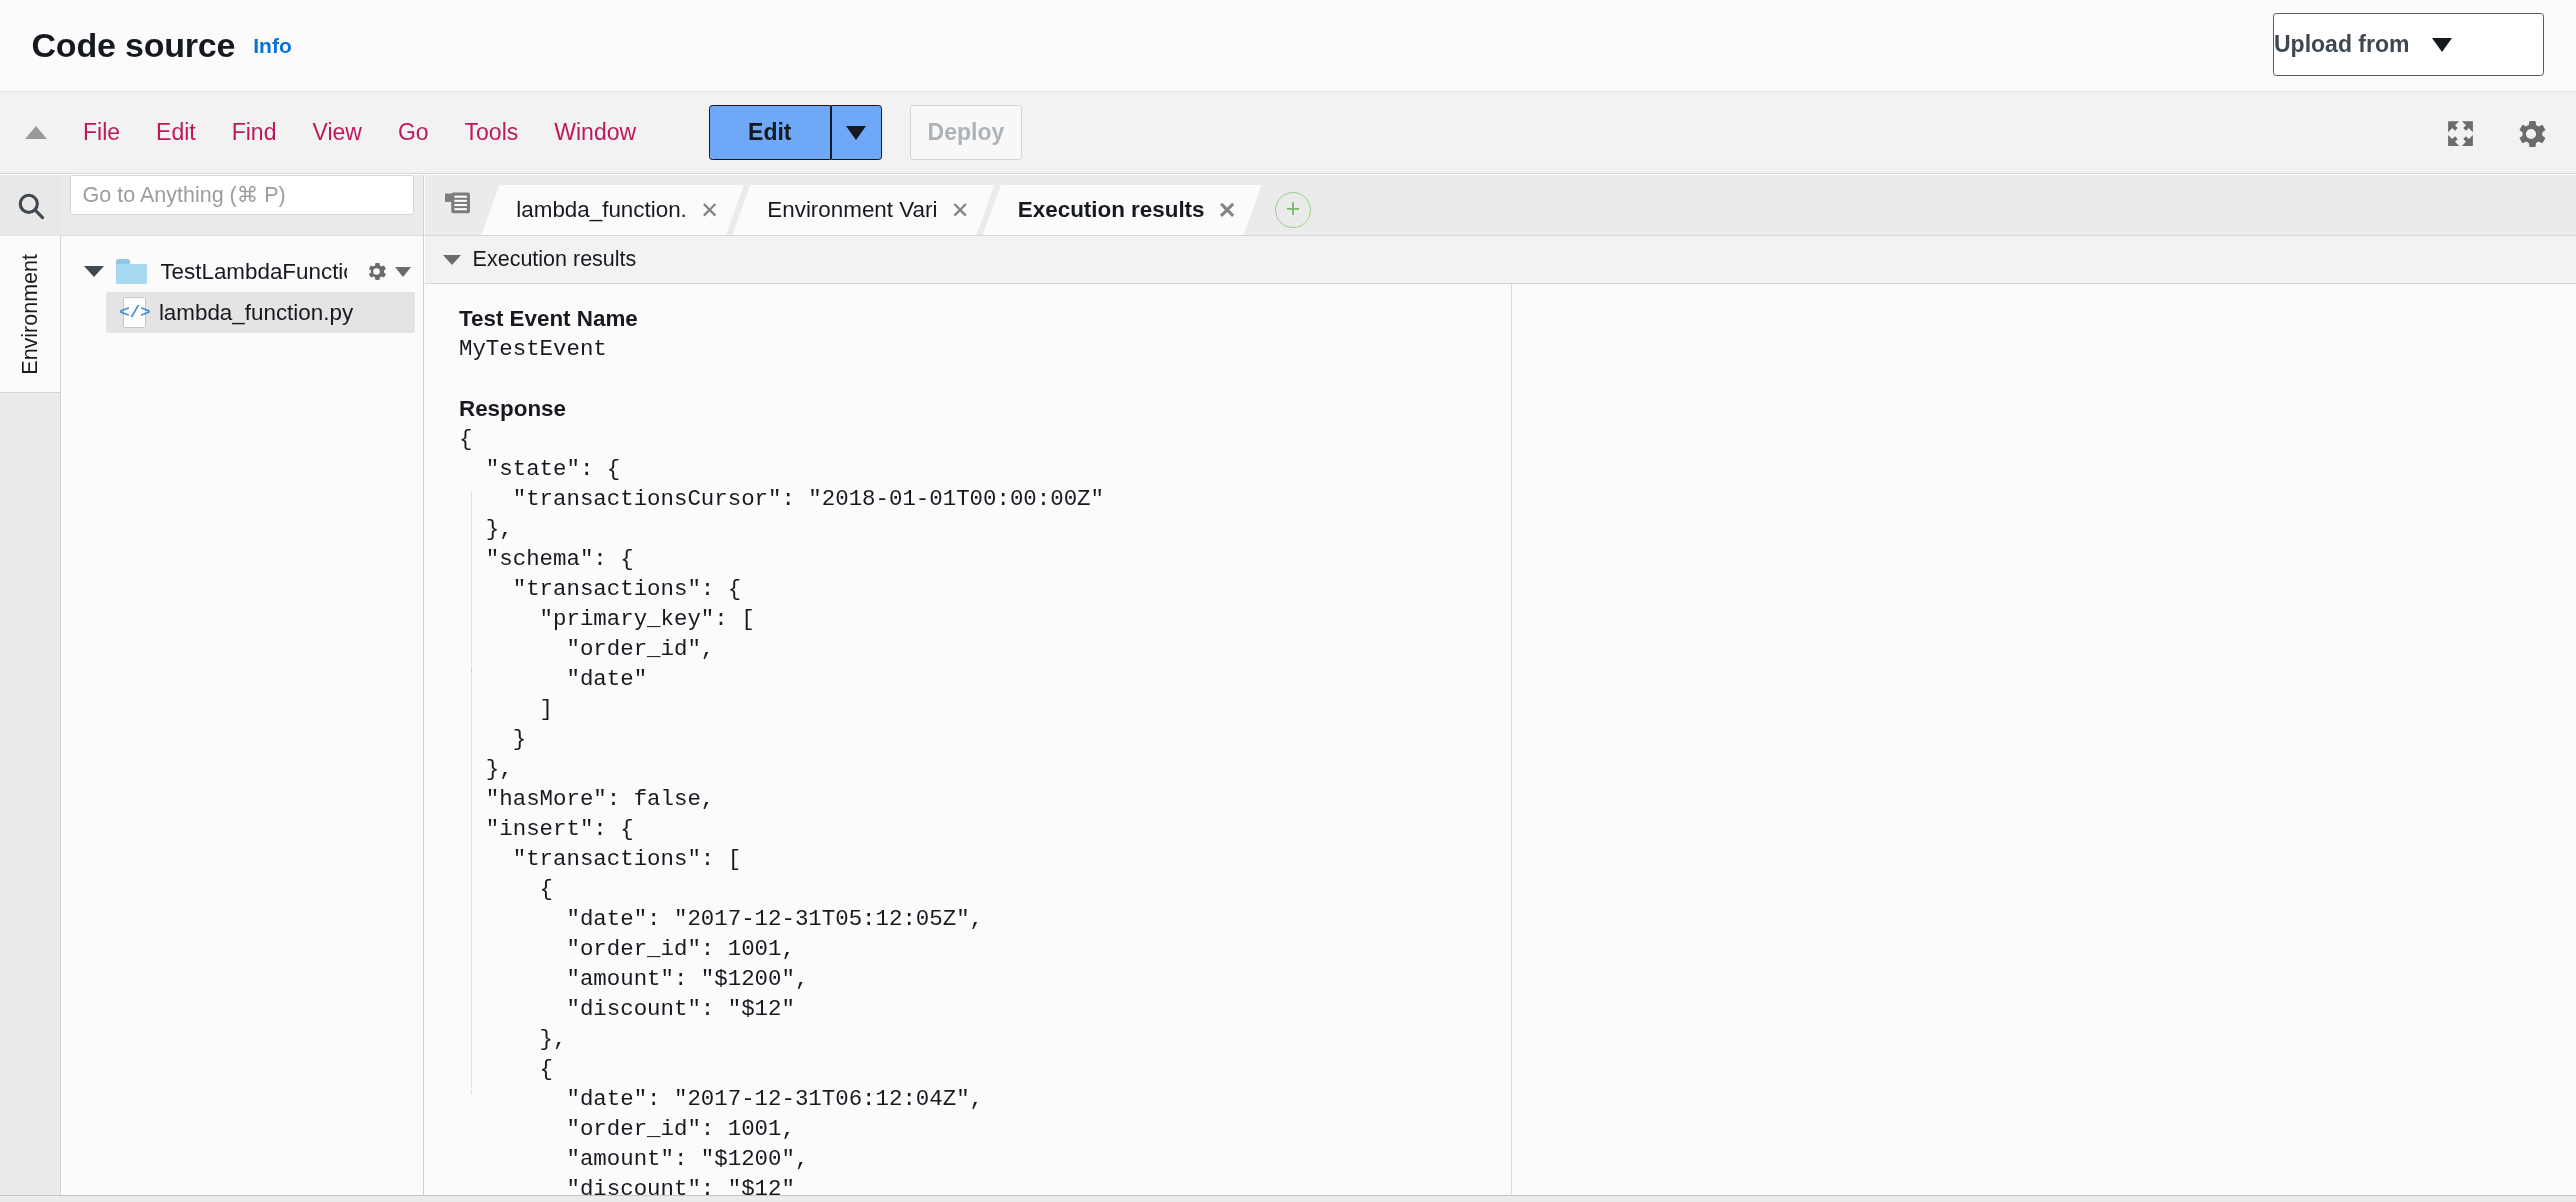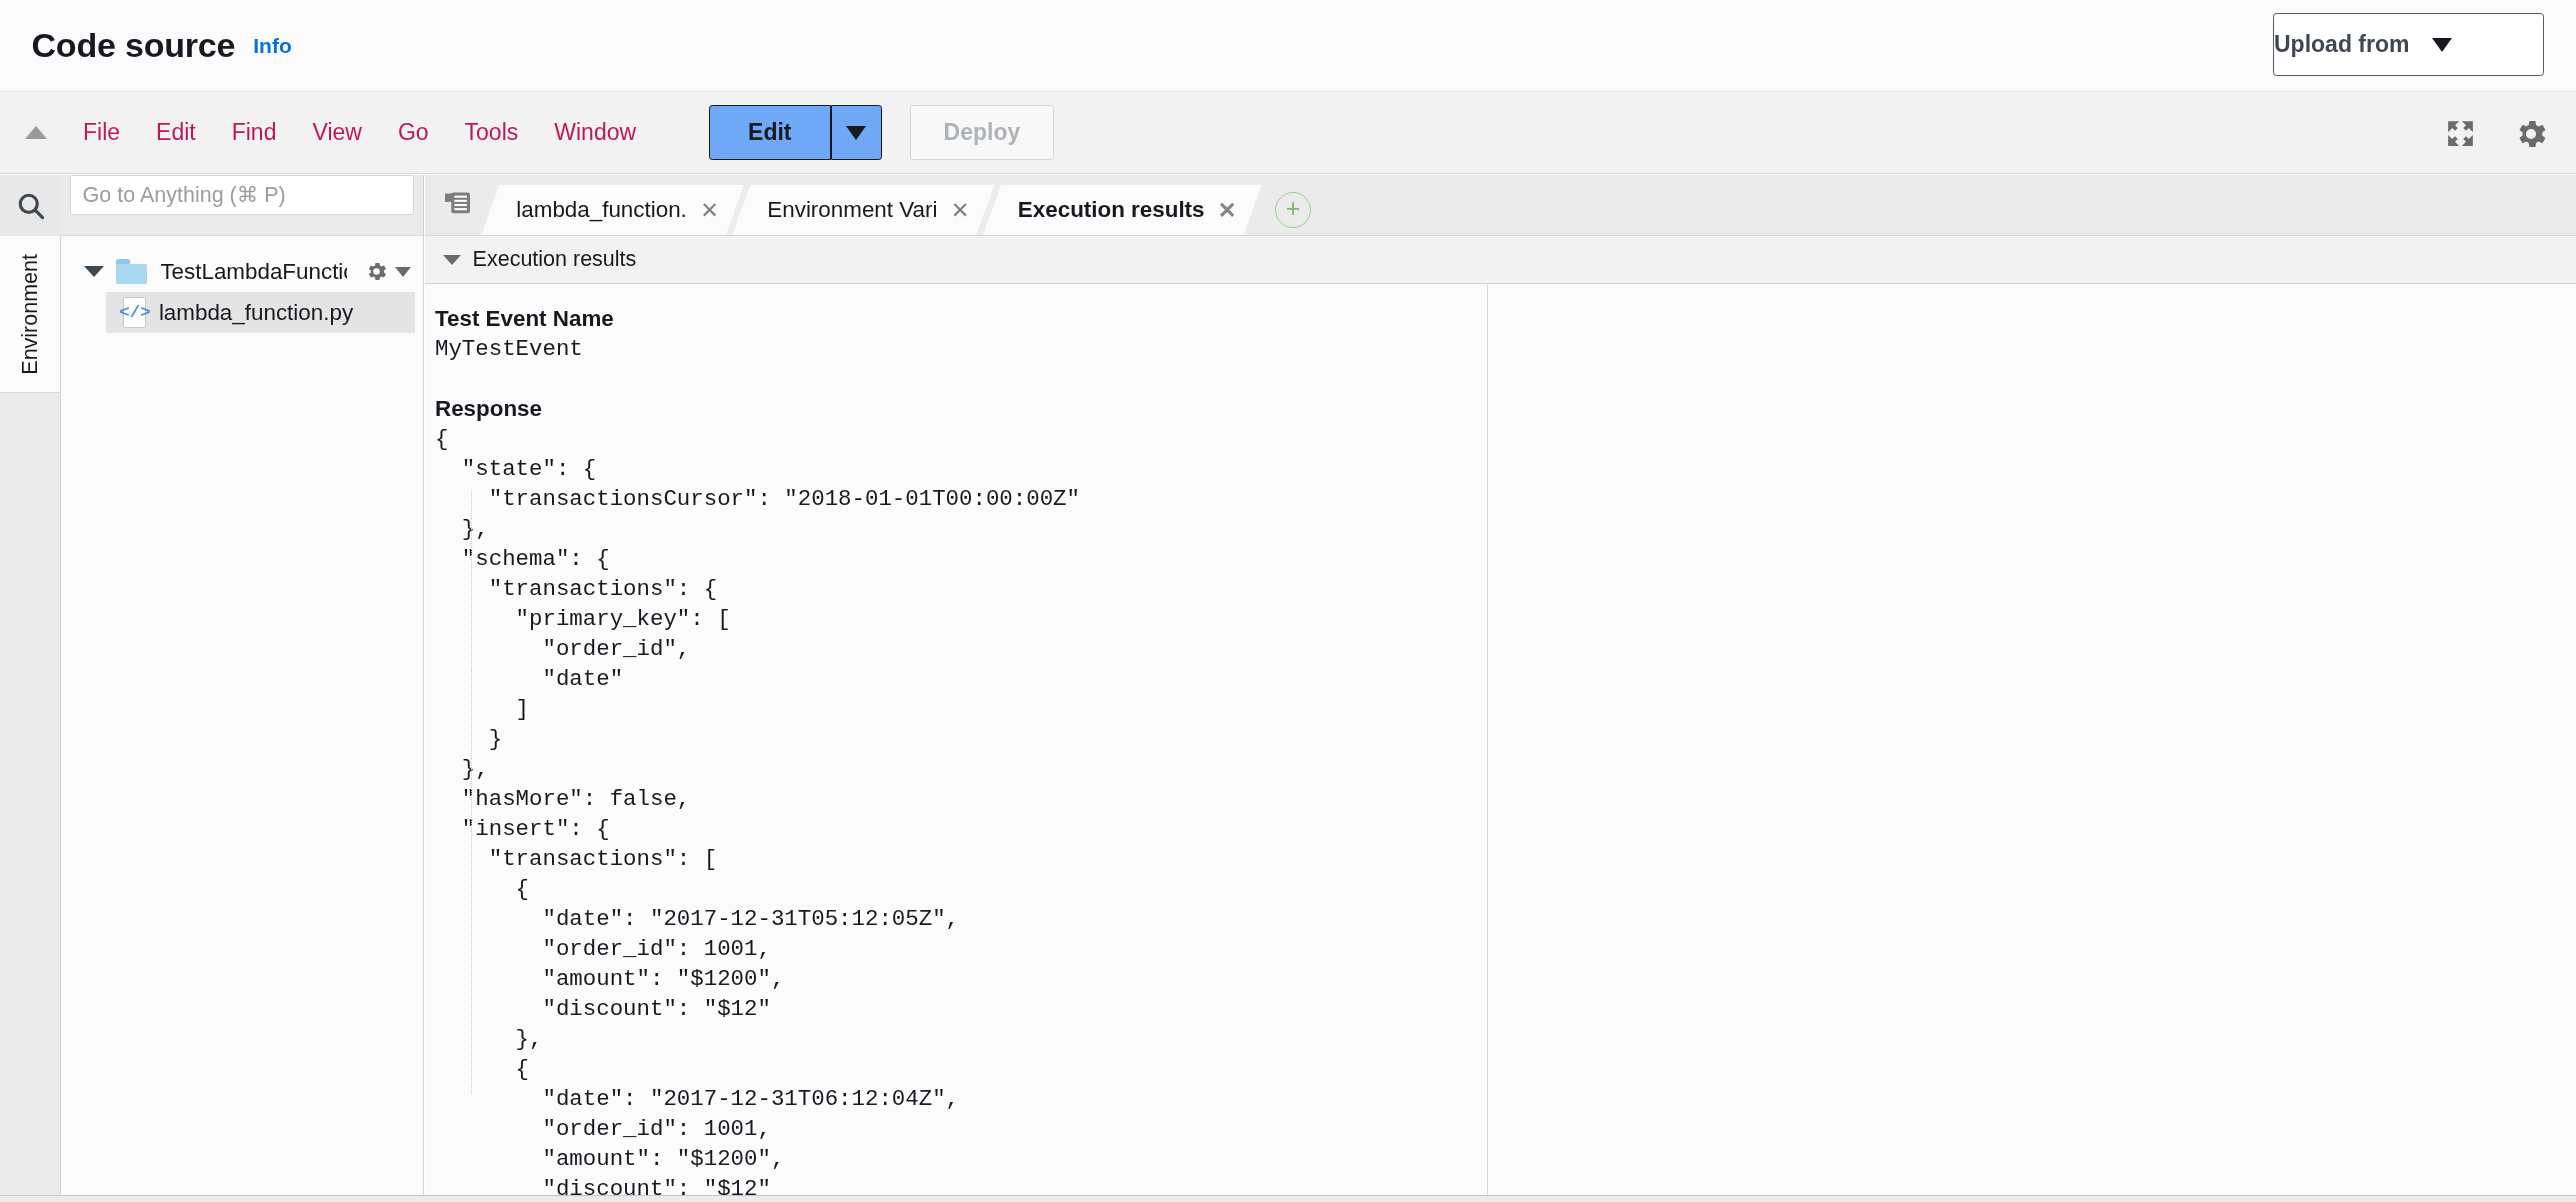--- a/index.html
+++ b/index.html
@@ -68,21 +68,21 @@
     display: flex; align-items: center; cursor: pointer;
   }
   .test-caret-btn {
     height: 55px; width: 51px;
     background: #6fa8f6;
     border: 1.7px solid #16191f; border-left: 0.8px solid #16191f;
     border-radius: 0 3.3px 3.3px 0;
     display: flex; align-items: center; justify-content: center; cursor: pointer;
   }
   .deploy-btn {
-    margin-left: 28px; height: 55px; padding: 0 33px;
+    margin-left: 28px; height: 55px; padding: 0 17px;
     background: #f8f8f8; border: 1.7px solid #d5d5d5; border-radius: 3.3px;
     font-size: 23px; font-weight: bold; color: #aeb3b8;
     display: flex; align-items: center; cursor: default;
   }
   .menubar-right {
     position: absolute; right: 26.5px; top: 0; height: 83px;
     display: flex; align-items: center; gap: 35px;
   }
   .icon-btn { cursor: pointer; display: flex; align-items: center; }
 
@@ -238,20 +238,21 @@
   .badge b { font-weight: bold; color: #16191f; }
   .badge .ok { font-weight: bold; color: #1d8102; }
 
   
   .panes { display: flex; height: 918px; position: relative; }
   .pane-left {
     width: 1063px; height: 100%;
     background: #fbfbfb; border-right: 0.8px solid #dadada;
     padding: 20px 0 9px 10px;
     overflow: hidden;
+    margin-left: 24px;
   }
   .pane-right { flex: 1; background: #fbfbfb; }
   .meta-label { font-size: 22.4px; font-weight: bold; color: #16191f; line-height: 30px; }
   .meta-value {
     font-size: 22.4px; color: #16191f; line-height: 30px;
     font-family: "Liberation Mono", monospace;
   }
   .spacer { height: 30px; }
   .json {
     font-family: "Liberation Mono", monospace;

